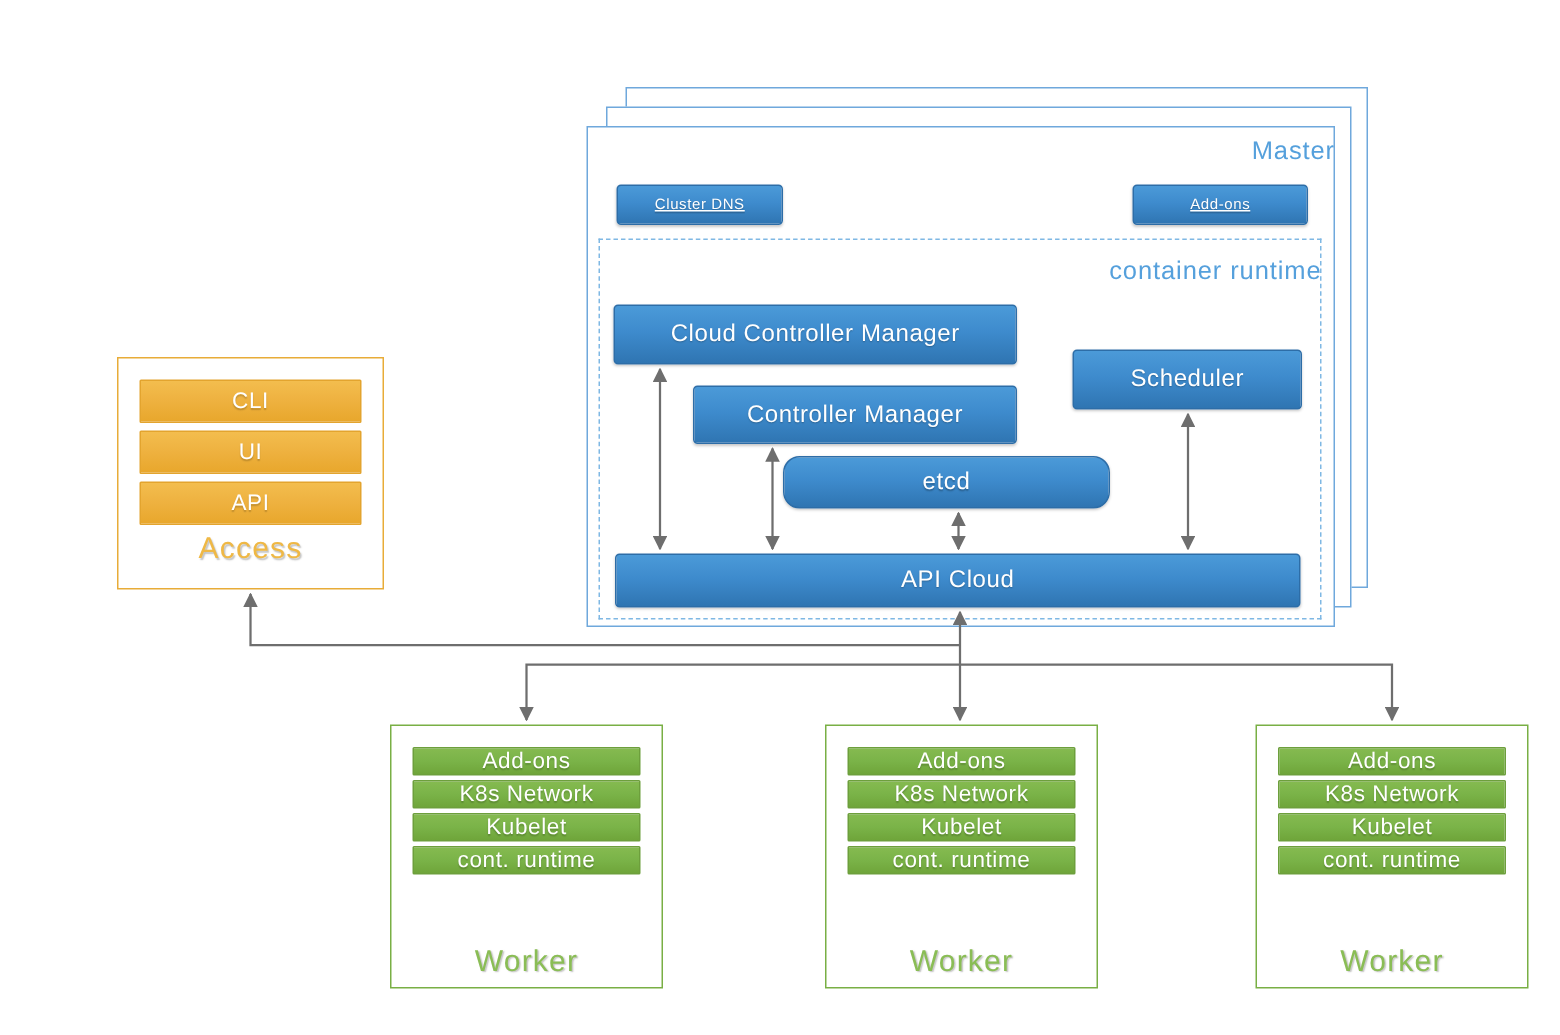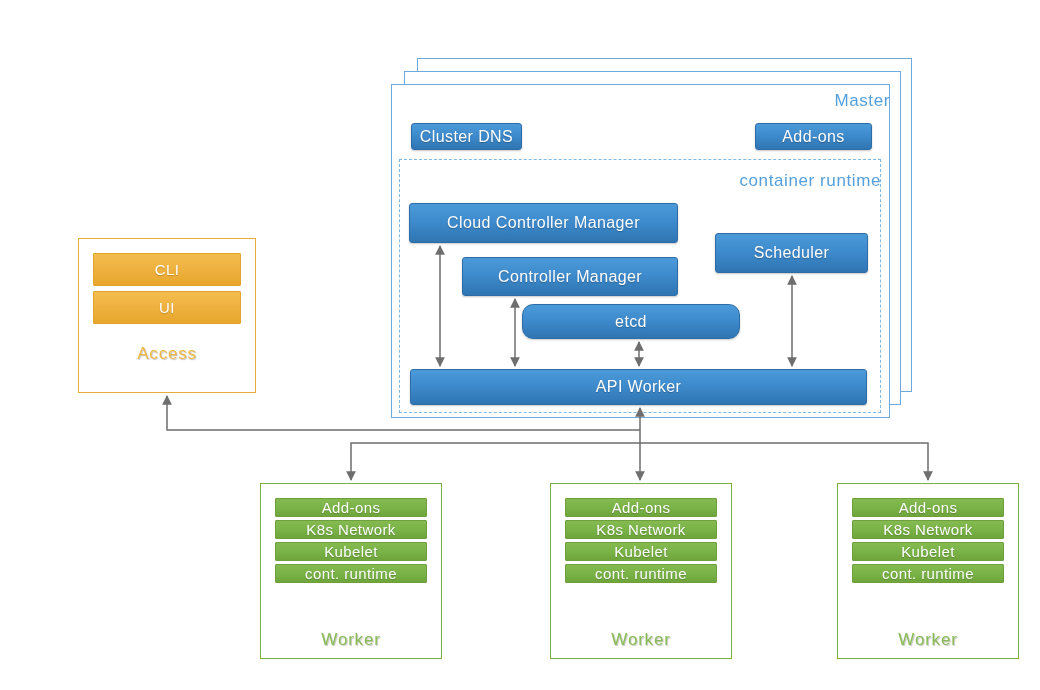--- a/index.html
+++ b/index.html
@@ -17,35 +17,35 @@
   }
 
   .bluebox{
     background:linear-gradient(180deg,#4b9ad8 0%,#3e8bcd 45%,#2f75b2 100%);
     border:1px solid #2d6da7;border-radius:3px;color:#ffffff;
     display:flex;align-items:center;justify-content:center;
     text-shadow:0 1px 1px rgba(0,0,0,0.25);
     box-shadow:0 1px 2px rgba(0,0,0,0.22);
     letter-spacing:0.4px;
   }
-  .bluebox.small{font-size:16px;}
+  .bluebox.small{font-size:10px;text-decoration:underline;}
   .bluebox.big{font-size:16px;}
 
   .dashedbox{border:1.5px dashed #7fb8e4;background:transparent;}
 
   
   .stack{display:flex;flex-direction:column;padding:14px;background:#ffffff;}
   .stack .row{
     color:#fff;display:flex;align-items:center;justify-content:center;
     text-shadow:0 1px 1px rgba(0,0,0,0.2);letter-spacing:0.4px;font-size:15px;
     border-radius:1px;
   }
   .stack .label{
     flex:1;display:flex;align-items:center;justify-content:center;
-    font-size:17px;letter-spacing:0.8px;background:#ffffff;
+    font-size:20px;letter-spacing:0.8px;background:#ffffff;
     text-shadow:1px 1px 1px rgba(120,120,120,0.45);
   }
   .access-stack{border:1px solid #e8ac38;}
   .access-stack .row{
     height:31px;margin-bottom:5px;
     background:linear-gradient(180deg,#f3bd4e 0%,#eeb13f 50%,#e8a72c 100%);
     border:1px solid #e3a42e;
   }
   .access-stack .label{color:#efb845;}
   .worker-stack{border:1px solid #79af44;}
@@ -72,25 +72,26 @@
   <div class="abs bluebox small" style="left:411px;top:123px;width:111px;height:27px;">Cluster DNS</div>
   <div class="abs bluebox small" style="left:755px;top:123px;width:117px;height:27px;">Add-ons</div>
 
   <div class="abs dashedbox" style="left:399px;top:159px;width:482px;height:254px;"></div>
   <div class="abs blue-title" style="left:399px;top:171px;width:482px;">container runtime</div>
 
   <div class="abs bluebox big" style="left:409px;top:203px;width:269px;height:40px;">Cloud Controller Manager</div>
   <div class="abs bluebox big" style="left:462px;top:257px;width:216px;height:39px;">Controller Manager</div>
   <div class="abs bluebox big" style="left:715px;top:233px;width:153px;height:40px;text-align:center;">Scheduler</div>
   <div class="abs bluebox big" style="left:522px;top:304px;width:218px;height:35px;border-radius:11px;">etcd</div>
-  <div class="abs bluebox big" style="left:410px;top:369px;width:457px;height:36px;">API Worker</div>
+  <div class="abs bluebox big" style="left:410px;top:369px;width:457px;height:36px;">API Cloud</div>
 
   <div class="abs stack access-stack" style="left:78px;top:238px;width:178px;height:155px;">
     <div class="row">CLI</div>
     <div class="row">UI</div>
+    <div class="row">API</div>
     <div class="label">Access</div>
   </div>
 
   <div class="abs stack worker-stack" style="left:260px;top:483px;width:182px;height:176px;">
     <div class="row">Add-ons</div>
     <div class="row">K8s Network</div>
     <div class="row">Kubelet</div>
     <div class="row">cont. runtime</div>
     <div class="label">Worker</div>
   </div>

